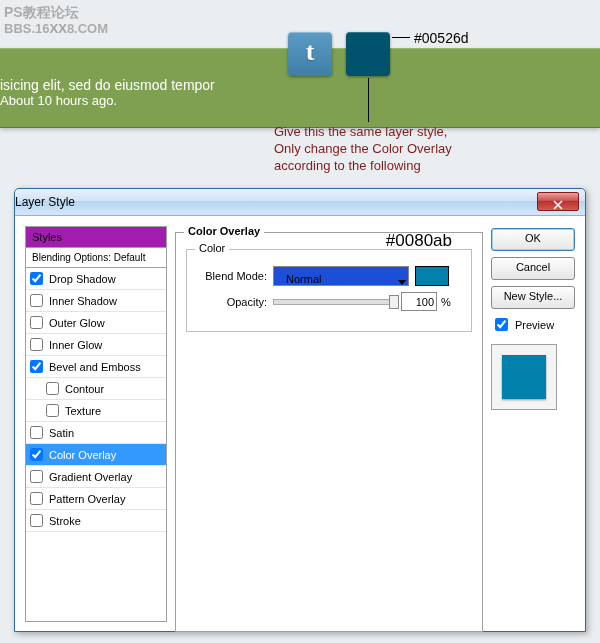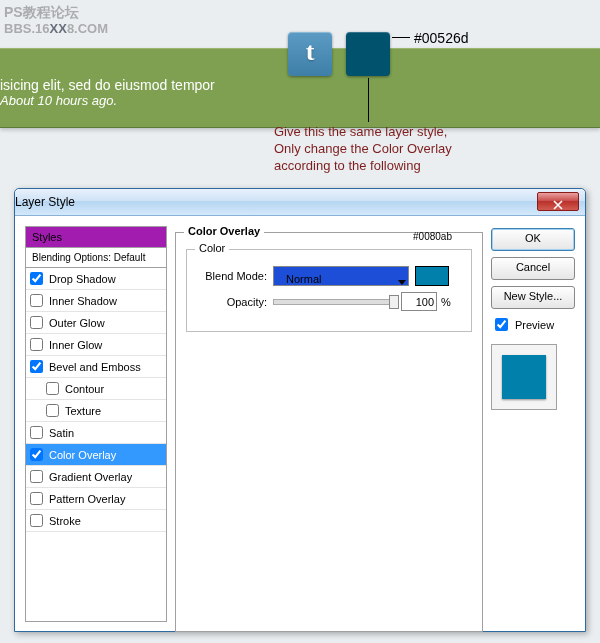--- a/index.html
+++ b/index.html
@@ -19,21 +19,21 @@
     color: #808080;
     font-size: 14px;
     font-weight: bold;
     opacity: 0.6;
     line-height: 1.2;
   }
   .watermark .line2 {
     font-size: 13px;
   }
   .watermark .red {
-    color: #0f172a;
+    color: #737373;
   }
   .green-banner {
     position: absolute;
     top: 48px;
     left: 0;
     width: 600px;
     height: 78px;
     background: #7ea050;
     border-top: 1px solid #9bb571;
     border-bottom: 1px solid #5e7a38;
@@ -41,21 +41,20 @@
   }
   .banner-text {
     position: absolute;
     top: 28px;
     left: 0;
     color: #fff;
     font-size: 14px;
     font-family: Arial, sans-serif;
   }
   .banner-text .ago {
-    font-style: italic;
     font-size: 13px;
   }
   .twitter-square {
     position: absolute;
     top: 32px;
     left: 288px;
     width: 44px;
     height: 44px;
     background: linear-gradient(to bottom, #5b9bc4, #3e7fa8);
     border-radius: 4px;
@@ -281,21 +280,21 @@
     height: 15px;
     border: 1px solid #888;
     text-align: right;
     padding-right: 2px;
     font-size: 11px;
   }
   .hex2 {
     position: absolute;
     top: -2px;
     right: 30px;
-    font-size: 10px;
+    font-size: 17px;
     font-family: Arial;
   }
   
   .right-panel {
     width: 84px;
     display: flex;
     flex-direction: column;
     gap: 6px;
     align-items: flex-start;
     padding-top: 2px;

